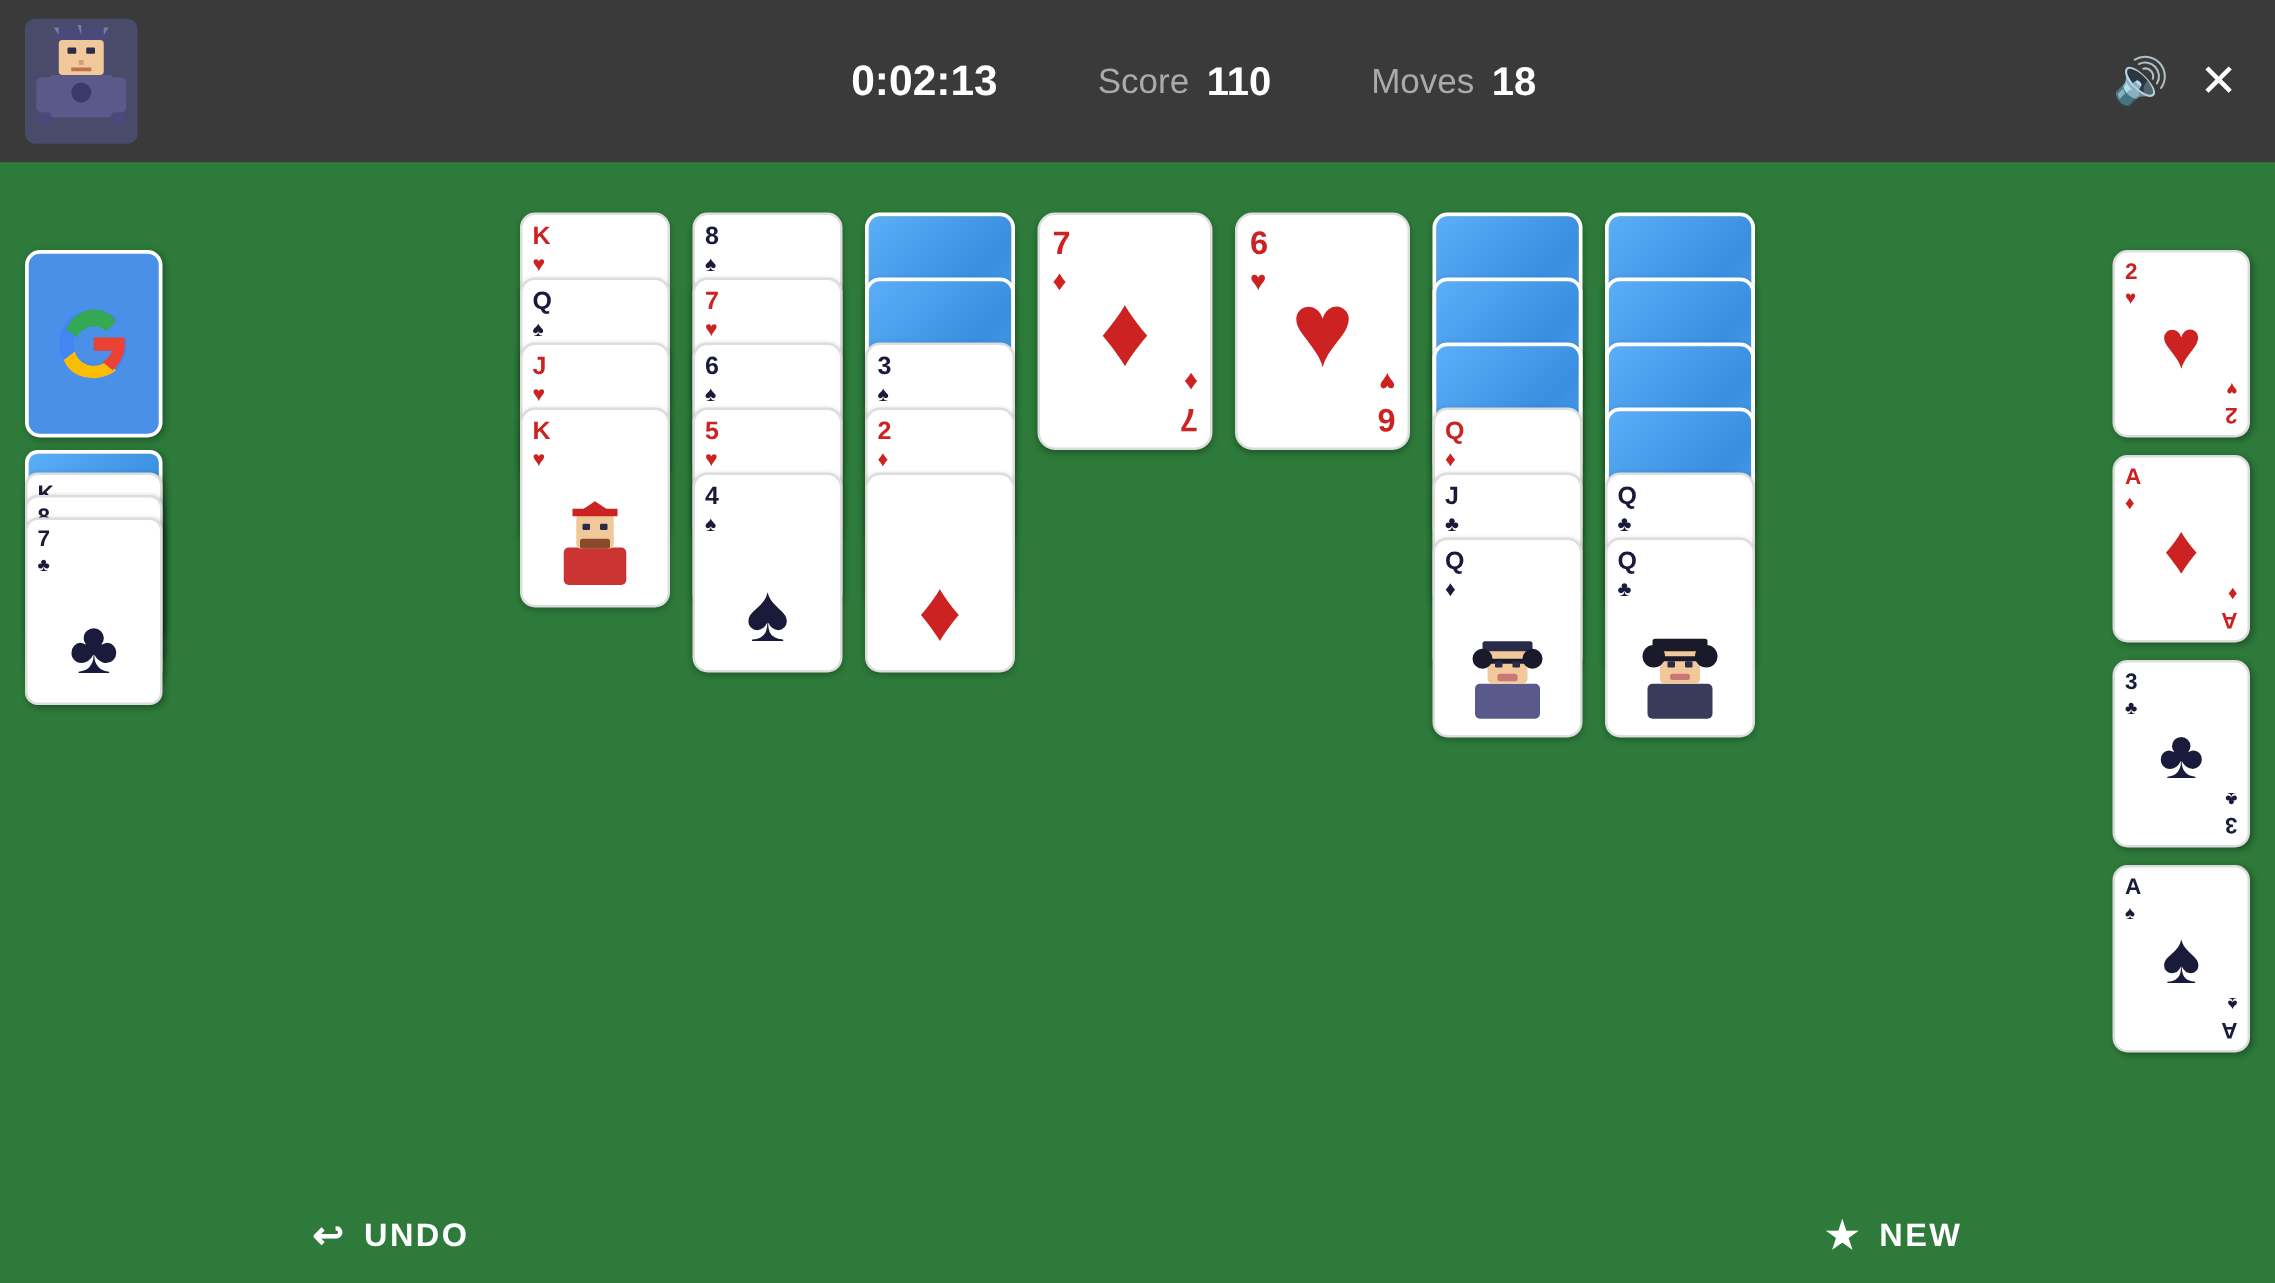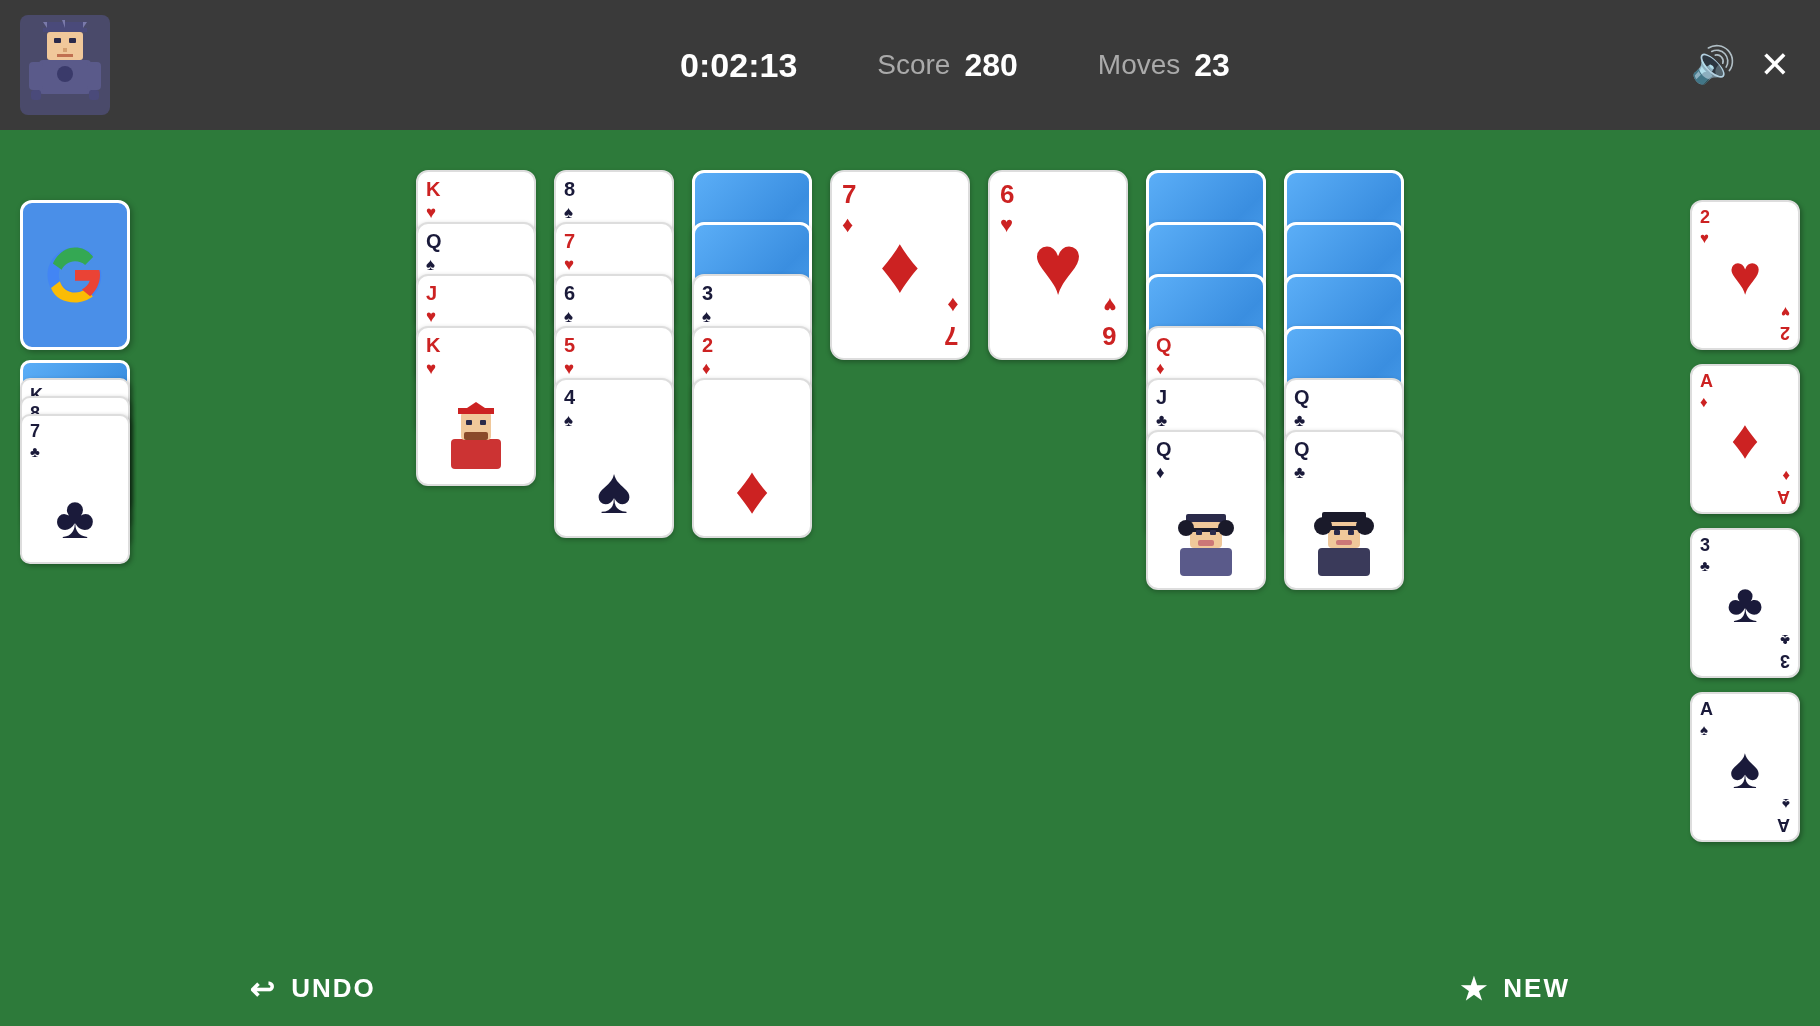--- a/index.html
+++ b/index.html
@@ -203,25 +203,25 @@
 
       <rect x="6" y="72" width="10" height="10" fill="#4a4a7a" rx="3"></rect>
       <rect x="64" y="72" width="10" height="10" fill="#4a4a7a" rx="3"></rect>
     </svg>
   </div>
 
   <div class="header-center">
     <div class="header-timer">0:02:13</div>
     <div class="header-stat">
       <span class="header-stat-label">Score</span>
-      <span class="header-stat-value">280</span>
+      <span class="header-stat-value">110</span>
     </div>
     <div class="header-stat">
       <span class="header-stat-label">Moves</span>
-      <span class="header-stat-value">23</span>
+      <span class="header-stat-value">18</span>
     </div>
   </div>
 
   <div class="header-actions">
     <button class="header-icon-btn">🔊</button>
     <button class="header-icon-btn">✕</button>
   </div>
 </div>
 
 <div id="game-area">

